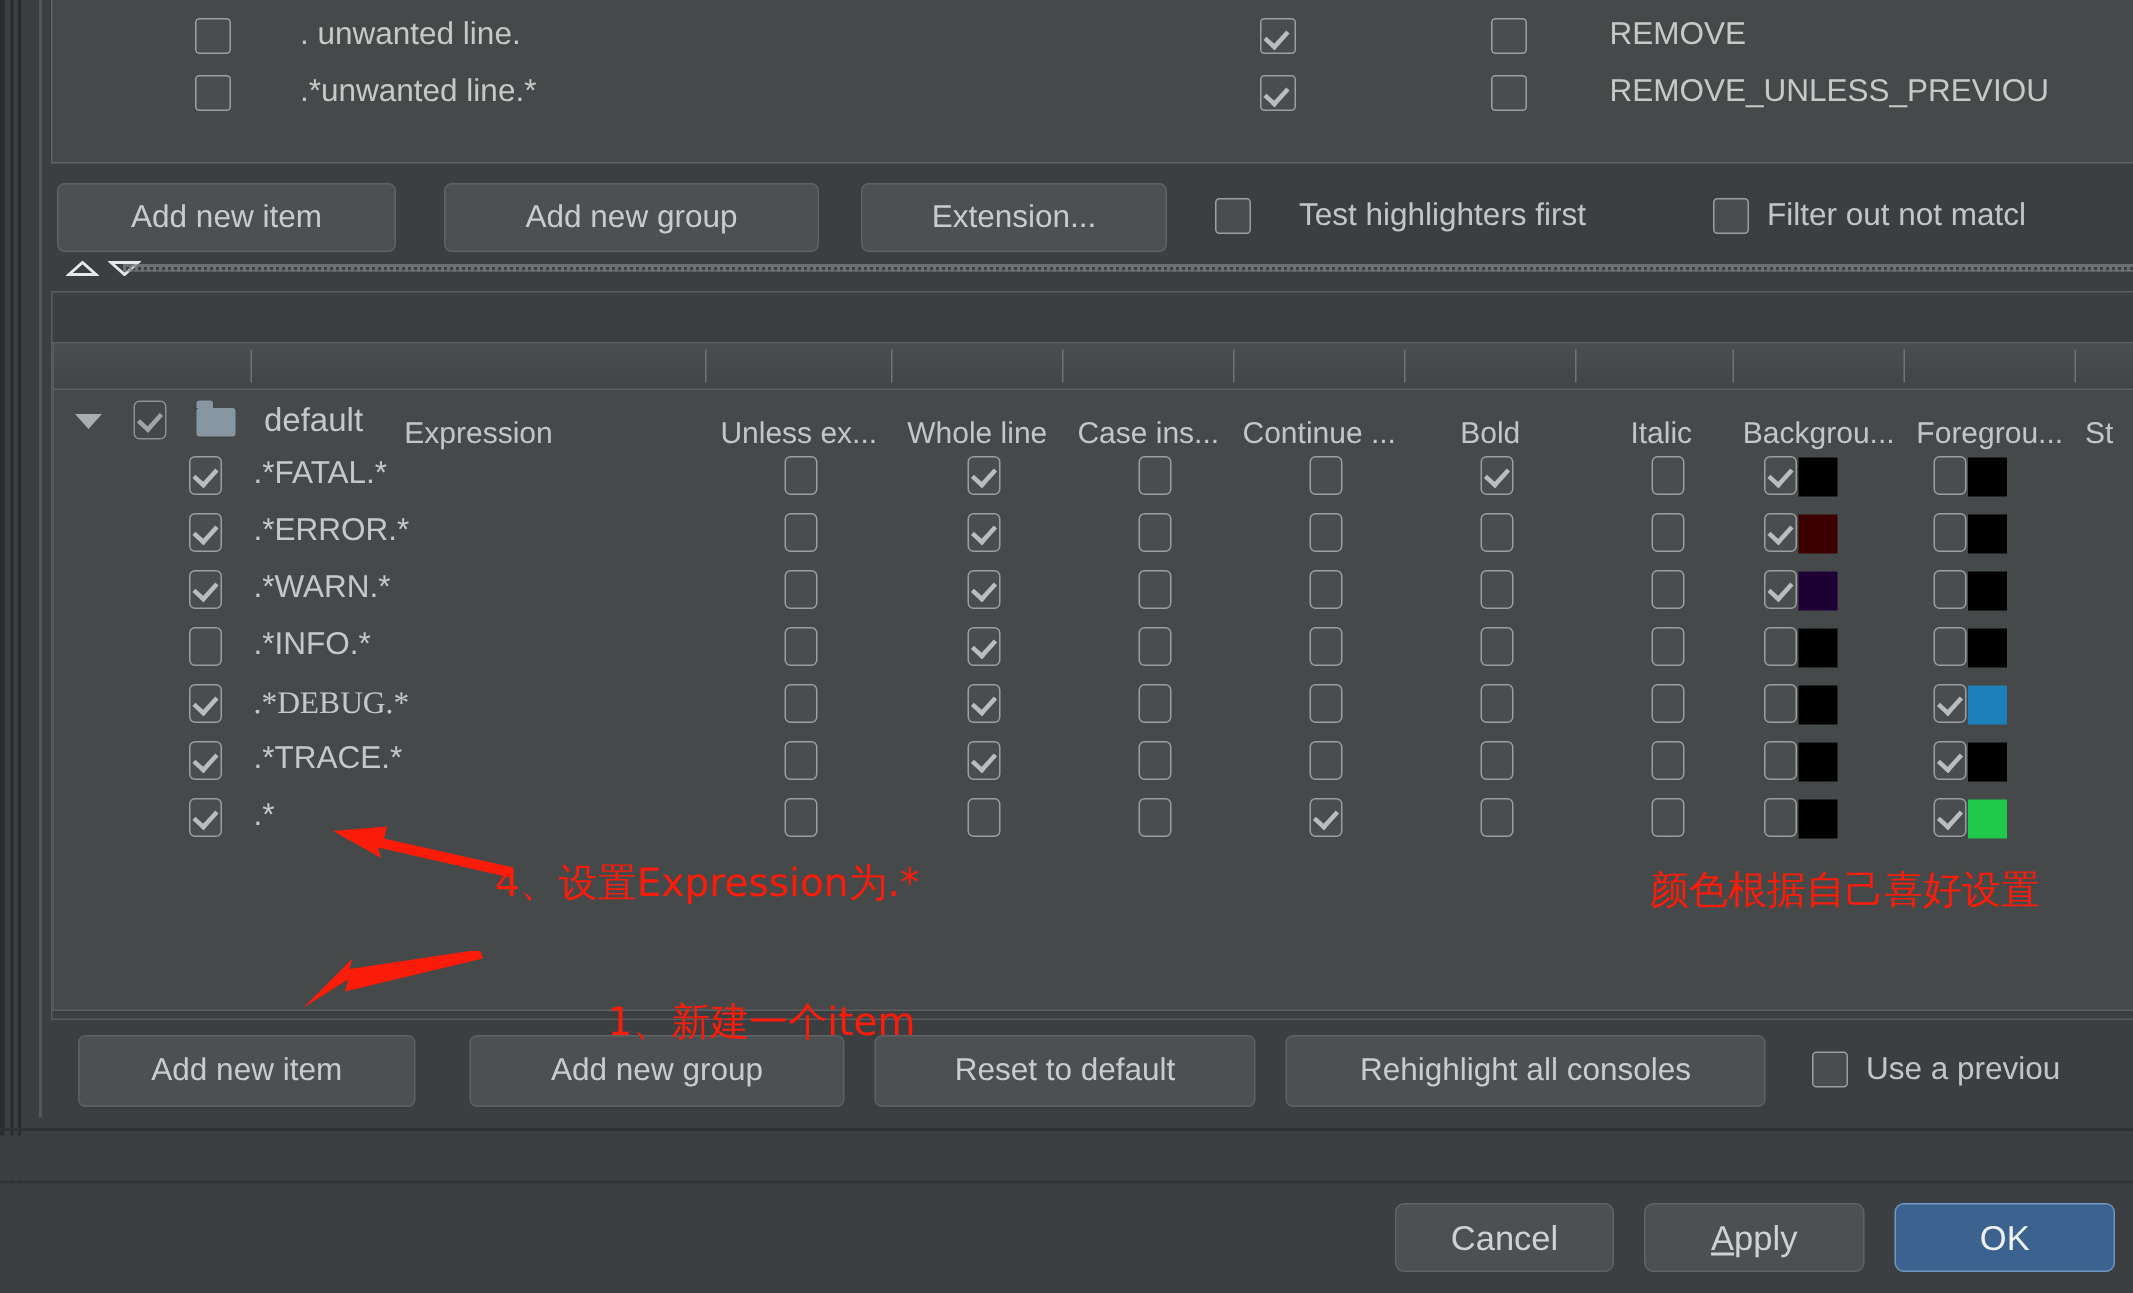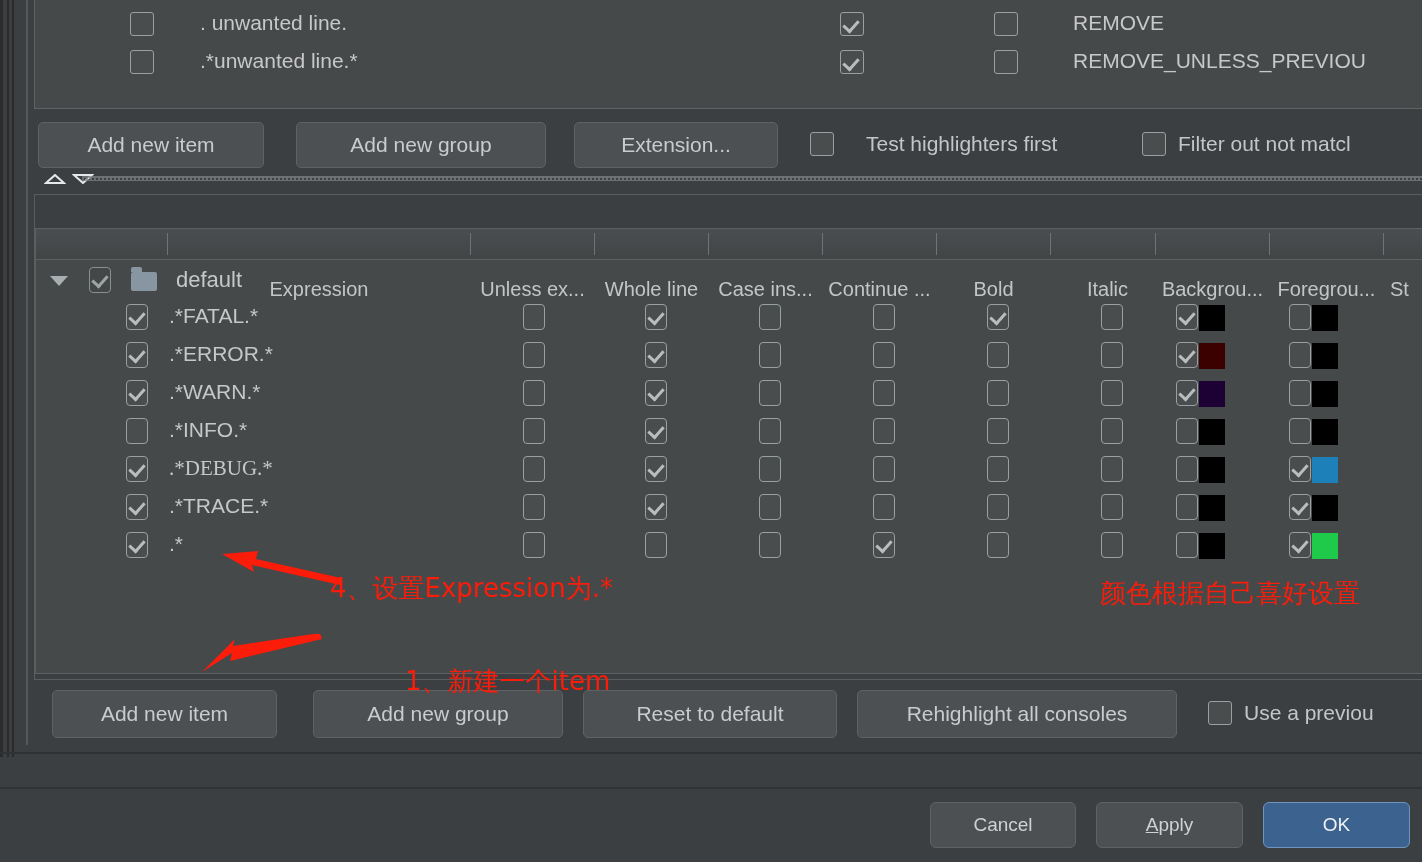--- a/index.html
+++ b/index.html
@@ -128,21 +128,21 @@
 
   
   #hscroll-track { position:absolute; left:0; top:757px; width:1422px; height:30px; background:#3c3f41; }
   #hscroll-topline { position:absolute; left:0; top:752px; width:1422px; height:2px; background:#2f3233; }
   #hscroll-botline { position:absolute; left:0; top:787px; width:1422px; height:2px; background:#313435; }
 
   
   #footer { position:absolute; left:0; top:789px; width:1422px; height:73px; background:#3c3f41; }
   .fbtn {
     position:absolute; top:13px; height:46px;
-    border-radius:6px; font-size:19px;
+    border-radius:6px; font-size:23px;
     display:flex; align-items:center; justify-content:center;
     background:#4c5052; border:1px solid #5f6365; color:#cfd2d3; cursor:default;
   }
   #ok-button { background:#3c638f; border:1px solid #6f95c0; color:#eef2f5; }
   .mnemonic { text-decoration:underline; }
 </style>
 </head>
 <body>
 
 <div id="frame-edge-a"></div>

